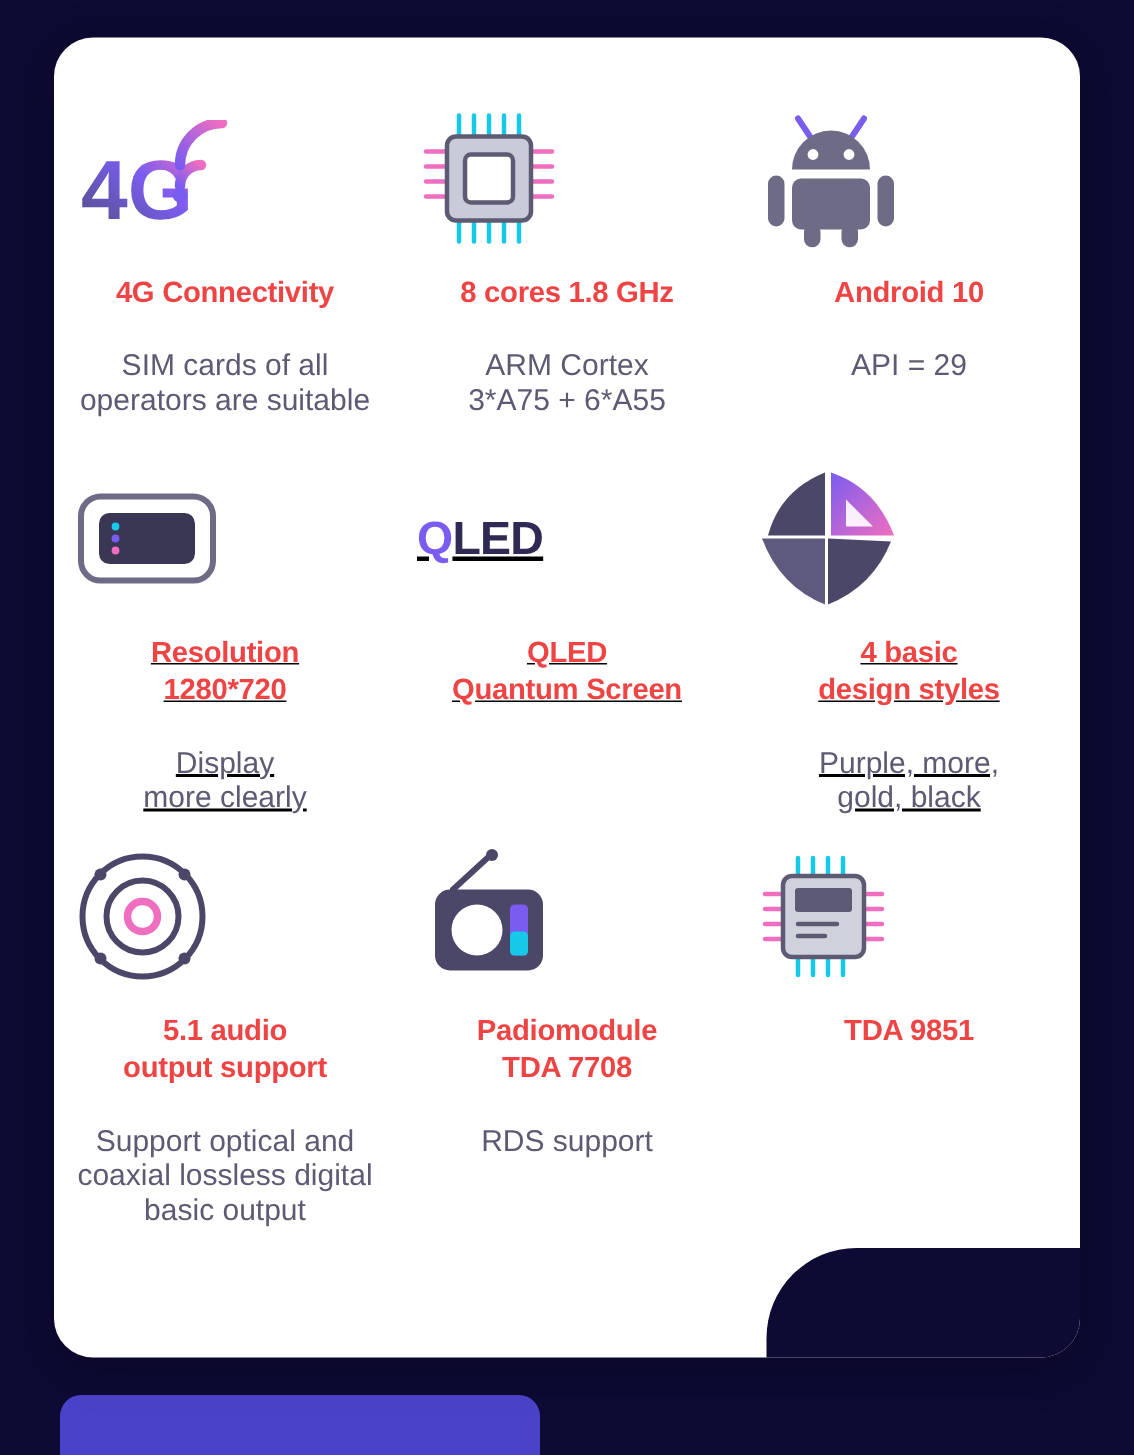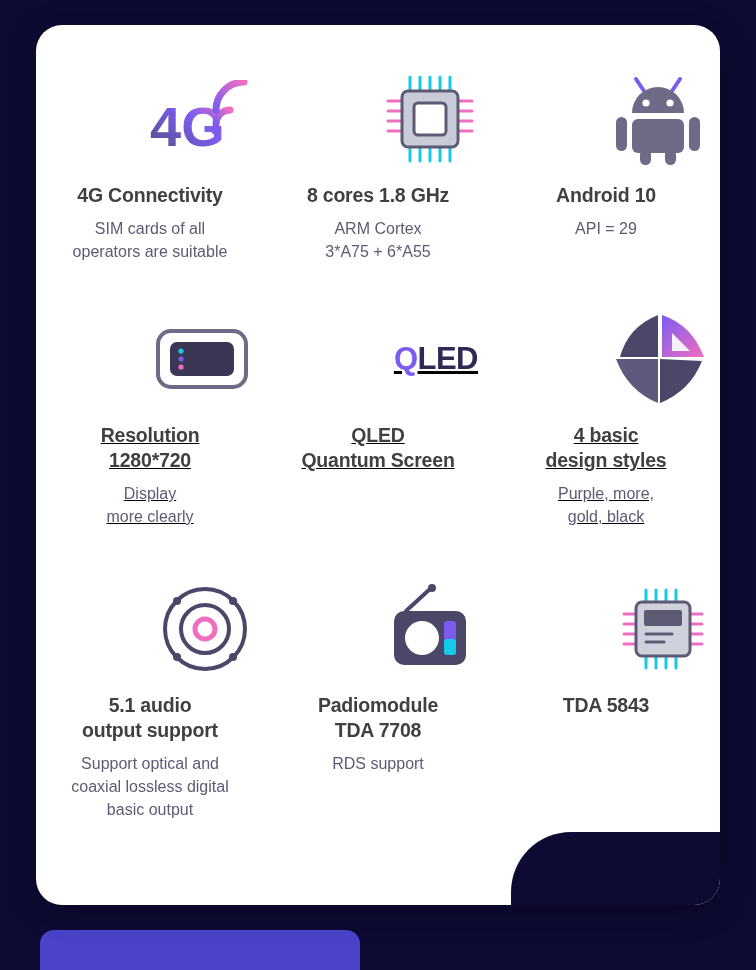--- a/index.html
+++ b/index.html
@@ -66,35 +66,35 @@
     text-align: center;
   }
   .row-1 .cell { padding-top: 42px; height: 260px; }
   .row-2 .cell { padding-top: 22px; height: 268px; text-decoration: underline; }
   .row-3 .cell { padding-top: 22px; height: 300px; }
 
   .icon-wrap {
     height: 104px;
     display: flex;
     align-items: center;
-    justify-content: flex-end;
+    justify-content: flex-start;
   }
   .title {
     font-size: 19.5px;
     font-weight: bold;
-    color: #404040;
+    color: #ef4444;
     line-height: 25px;
     margin-top: 12px;
     letter-spacing: -0.2px;
   }
   .desc {
-    font-size: 16px;
+    font-size: 20px;
     color: #5d5b74;
     line-height: 23px;
-    margin-top: 9px;
+    margin-top: 25px;
   }
   .brand {
     position: absolute;
     right: 42px;
     bottom: 22px;
     font-size: 28px;
     font-weight: bold;
     letter-spacing: 0.5px;
   }
   .brand .c1 { color: #2e2a54; }
@@ -243,21 +243,21 @@
             <path d="M58 20 L76 38 L58 38 Z" fill="#ffffff" opacity="0.9"></path>
           </svg>
         </div>
         <div class="title" style="white-space:pre-line">4 basic
 design styles</div>
         <div class="desc" style="white-space:pre-line">Purple, more,
 gold, black</div>
       </div>
     </div>
 
-    <div class="grid row-3" style="top:530px;">
+    <div class="grid row-3" style="top:512px;">
 
       <div class="cell">
         <div class="icon-wrap">
           <svg width="90" height="90" viewBox="0 0 90 90">
             <circle cx="45" cy="45" r="40" fill="none" stroke="#4a4768" stroke-width="4"></circle>
             <circle cx="45" cy="45" r="24" fill="none" stroke="#4a4768" stroke-width="4"></circle>
             <circle cx="45" cy="45" r="10" fill="none" stroke="#f06ec0" stroke-width="5"></circle>
             <circle cx="17" cy="17" r="4" fill="#4a4768"></circle>
             <circle cx="73" cy="17" r="4" fill="#4a4768"></circle>
             <circle cx="17" cy="73" r="4" fill="#4a4768"></circle>
@@ -311,21 +311,21 @@
                 <line x1="70" y1="58" x2="82" y2="58"></line>
             </g>
             <rect x="16" y="16" width="54" height="54" rx="6" fill="#cfd2dd" stroke="#5d5b74" stroke-width="3"></rect>
             <rect x="24" y="24" width="38" height="16" rx="2" fill="#5d5b74"></rect>
             <g stroke="#5d5b74" stroke-width="3" stroke-linecap="round">
               <line x1="26" y1="48" x2="52" y2="48"></line>
               <line x1="26" y1="56" x2="44" y2="56"></line>
             </g>
           </svg>
         </div>
-        <div class="title" style="white-space:pre-line">TDA 5843</div>
+        <div class="title" style="white-space:pre-line">TDA 9851</div>
       </div>
     </div>
 
     <div class="brand">
       <span class="c1">CC</span><span class="c2">3</span>
     </div>
 
     <div id="card-notch"></div>
   </div>
 </div>

